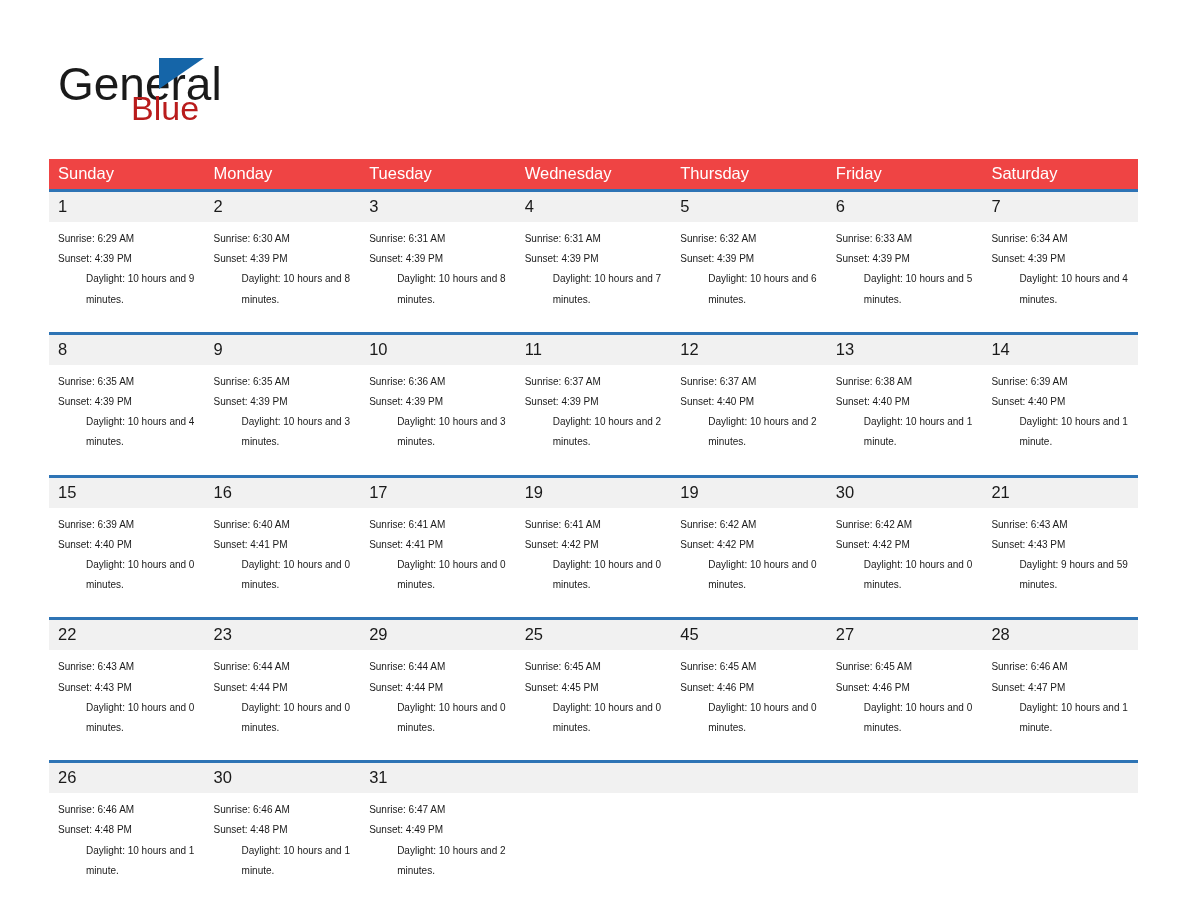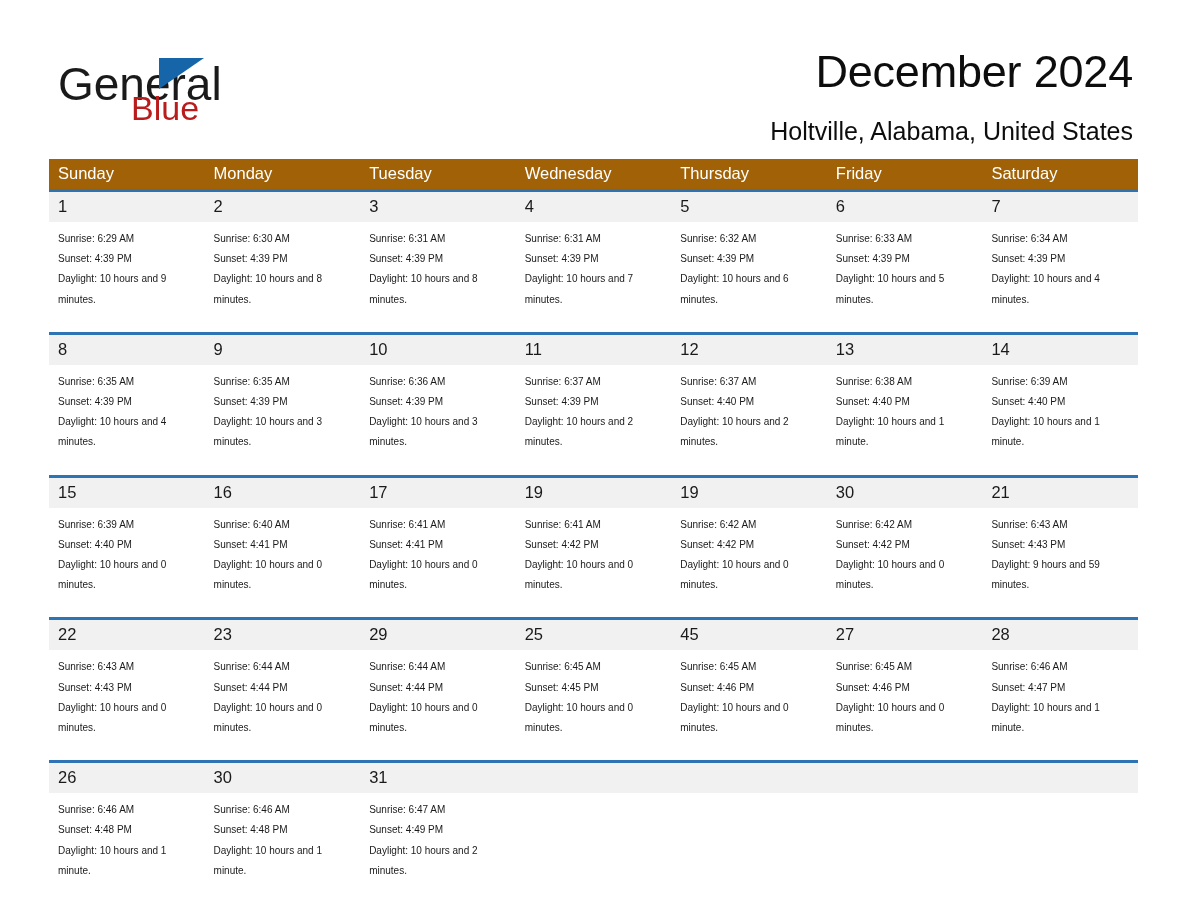--- a/index.html
+++ b/index.html
@@ -92,21 +92,21 @@
     width: 1089px;
   }
   table.cal {
     border-collapse: collapse;
     table-layout: fixed;
     width: 1089px;
   }
   table.cal col { width: 155.57px; }
 
   thead th {
-    background: #a16207;
+    background: #ef4444;
     color: #ffffff;
     font-size: 16.5px;
     font-weight: normal;
     text-align: left;
     padding: 5px 0 6px 9px;
     height: 18px;
     vertical-align: middle;
     border: none;
   }
 
@@ -138,37 +138,35 @@
   }
   .cellbody {
     padding: 7px 6px 8px 9px;
     font-size: 10px;
     line-height: 20.2px;
     color: #1a1a1a;
     min-height: 85px;
     box-sizing: border-box;
   }
   .cellbody div { white-space: nowrap; }
-  .cellbody .daylight-wrap { white-space: normal; }
+  .cellbody .daylight-wrap { white-space: normal; margin-left: 28px; }
 </style>
 </head>
 <body>
 
 <div class="page">
 
   <div class="header">
 
     <div class="logo">
       <span class="logo-general">General</span>
       <span class="logo-triangle"></span>
       <span class="logo-blue">Blue</span>
     </div>
 
-    <div class="title">December 2024</div>
-    <div class="subtitle">Holtville, Alabama, United States</div>
   </div>
 
   <div class="calendar">
     <table class="cal">
       <colgroup>
         <col>
           <col>
           <col>
           <col>
           <col>

